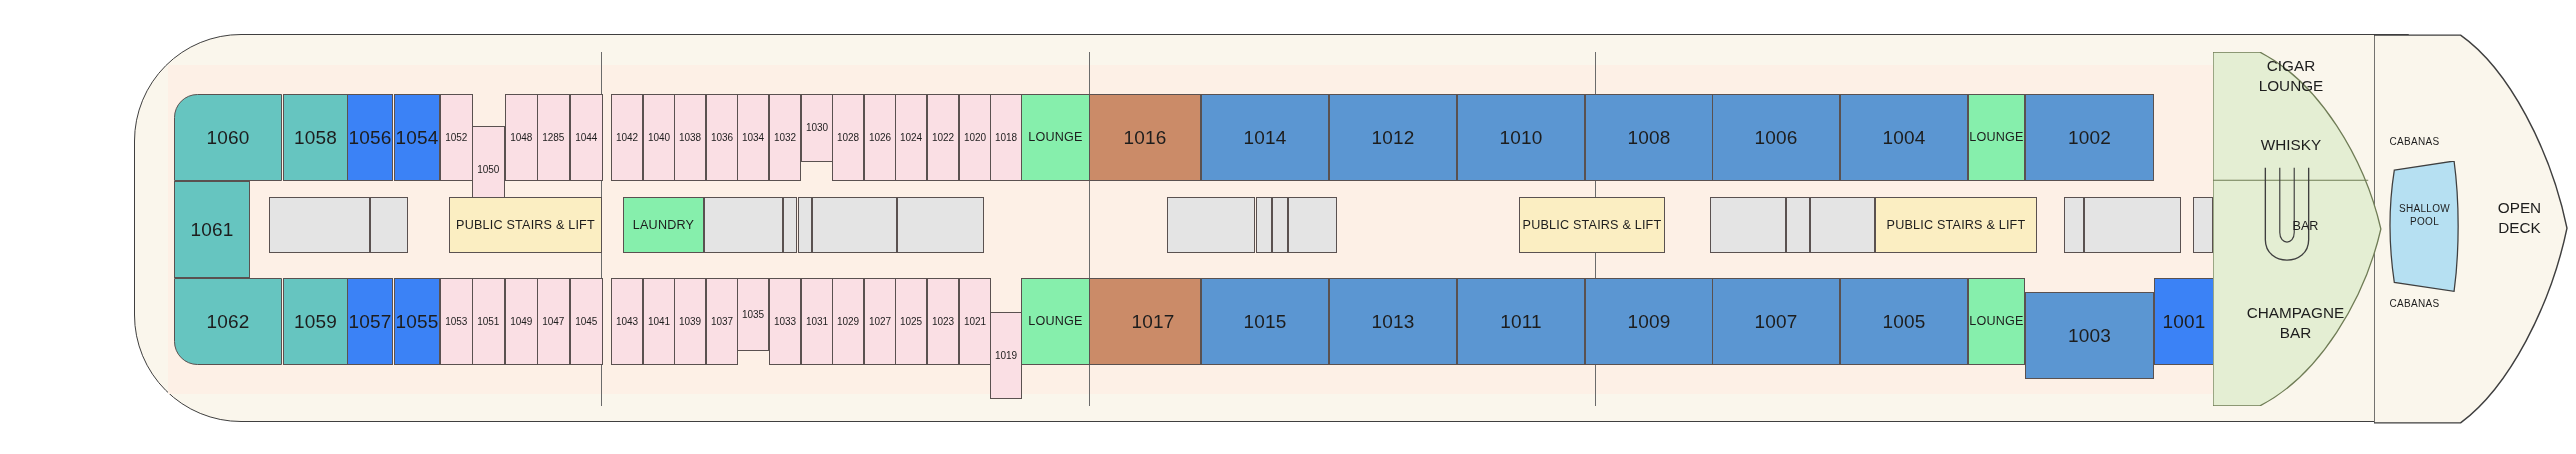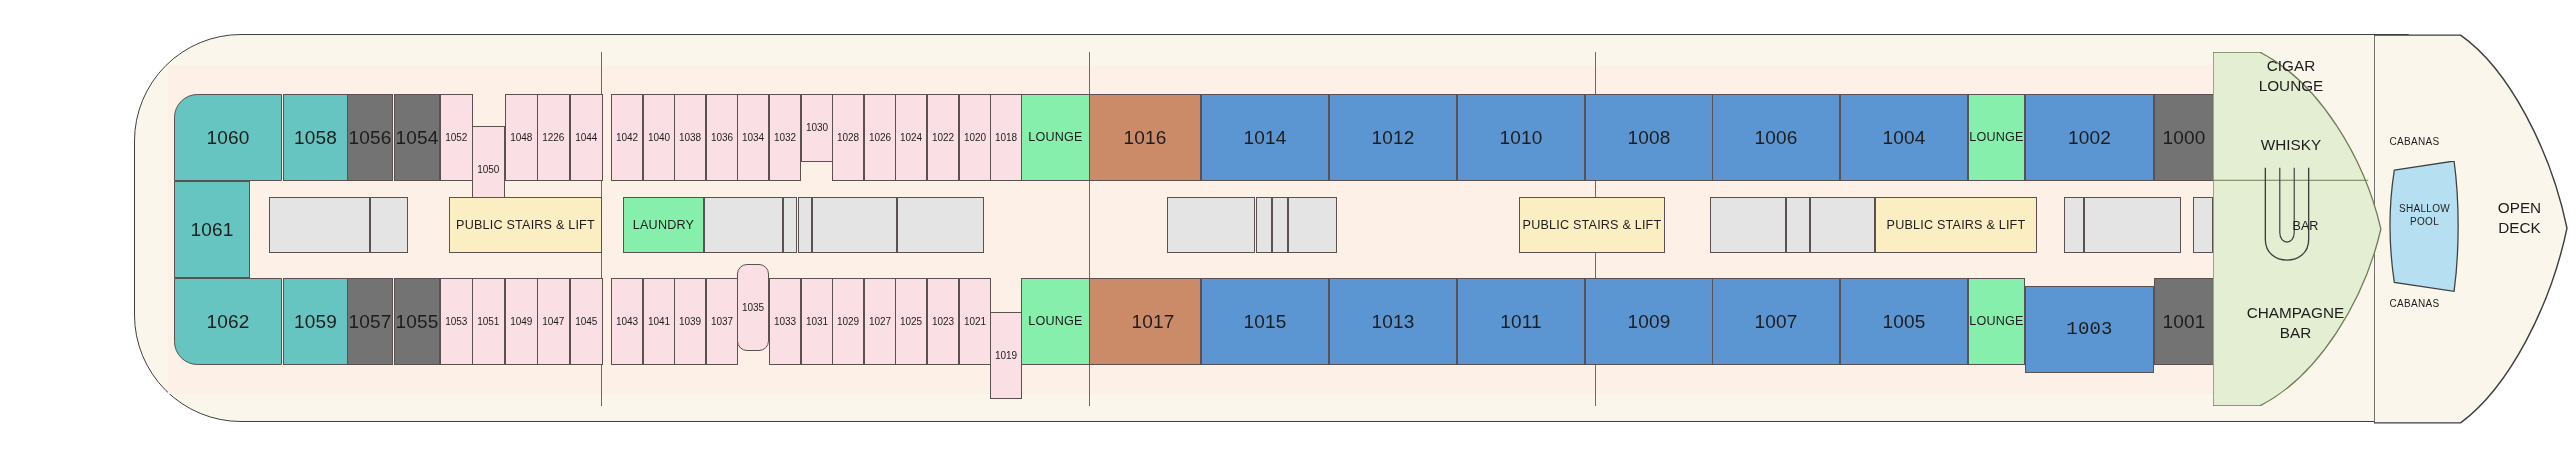--- a/index.html
+++ b/index.html
@@ -33,21 +33,21 @@
     border:1.4px solid #5a5150;
     display:flex;align-items:center;justify-content:center;
     font-size:19px;color:#1d1d1d;letter-spacing:0.2px;
     text-align:center;line-height:1.12;
     overflow:hidden;
   }
   .cell.small{font-size:10px;letter-spacing:0;}
   .cell.lbl{font-size:12.6px;}
 
   .c-teal{background:#66c5c0;}
-  .c-purple{background:#737373;}
+  .c-purple{background:#3b82f6;}
   .c-pink{background:#fadfe4;}
   .c-blue{background:#5b96d2;}
   .c-orange{background:#cb8b68;}
   .c-green{background:#86efac;}
   .c-yellow{background:#fbeec2;}
   .c-grey{background:#e4e4e4;}
 
   .plain{
     position:absolute;box-sizing:border-box;
     display:flex;align-items:center;justify-content:center;
@@ -82,21 +82,21 @@
   <div class="cell c-teal" style="left:174px;top:94px;width:108px;height:87px;border-radius:23.5px 0 0 0;">1060</div>
   <div class="cell c-teal" style="left:283px;top:94px;width:65px;height:87px;">1058</div>
 
   <div class="cell c-purple" style="left:347px;top:94px;width:46px;height:87px;">1056</div>
   <div class="cell c-purple" style="left:394px;top:94px;width:46px;height:87px;">1054</div>
 
   <div id="port-pinkA">
       <div class="cell c-pink small" style="left: 440px; top: 94px; width: 32.5px; height: 87px;">1052</div>
       <div class="cell c-pink small" style="left: 472px; top: 94px; width: 32.5px; height: 87px; margin-top: 32px;">1050</div>
       <div class="cell c-pink small" style="left: 505px; top: 94px; width: 32.5px; height: 87px;">1048</div>
-      <div class="cell c-pink small" style="left: 537px; top: 94px; width: 32.5px; height: 87px;">1226</div>
+      <div class="cell c-pink small" style="left: 537px; top: 94px; width: 32.5px; height: 87px;">1285</div>
       <div class="cell c-pink small" style="left: 570px; top: 94px; width: 32.5px; height: 87px;">1044</div>
     </div>
   <div id="port-pinkB">
       <div class="cell c-pink small" style="left: 611px; top: 94px; width: 32px; height: 87px;">1042</div>
       <div class="cell c-pink small" style="left: 643px; top: 94px; width: 32px; height: 87px;">1040</div>
       <div class="cell c-pink small" style="left: 674px; top: 94px; width: 32px; height: 87px;">1038</div>
       <div class="cell c-pink small" style="left: 706px; top: 94px; width: 32px; height: 87px;">1036</div>
       <div class="cell c-pink small" style="left: 737px; top: 94px; width: 32px; height: 87px;">1034</div>
       <div class="cell c-pink small" style="left: 769px; top: 94px; width: 32px; height: 87px;">1032</div>
       <div class="cell c-pink small" style="left: 801px; top: 94px; width: 32px; height: 68px;">1030</div>
@@ -116,41 +116,40 @@
       <div class="cell c-blue" style="left: 1201px; top: 94px; width: 128px; height: 87px;">1014</div>
       <div class="cell c-blue" style="left: 1329px; top: 94px; width: 128px; height: 87px;">1012</div>
       <div class="cell c-blue" style="left: 1457px; top: 94px; width: 128px; height: 87px;">1010</div>
       <div class="cell c-blue" style="left: 1585px; top: 94px; width: 128px; height: 87px;">1008</div>
       <div class="cell c-blue" style="left: 1712px; top: 94px; width: 128px; height: 87px;">1006</div>
       <div class="cell c-blue" style="left: 1840px; top: 94px; width: 128px; height: 87px;">1004</div>
     </div>
 
   <div class="cell c-green lbl" style="left:1968px;top:94px;width:57px;height:87px;">LOUNGE</div>
   <div class="cell c-blue" style="left:2025px;top:94px;width:129px;height:87px;">1002</div>
-  <div class="cell c-purple" style="left:2154px;top:94px;width:60px;height:87px;">1000</div>
 
   <div class="cell c-teal" style="left:174px;top:278px;width:108px;height:87px;border-radius:0 0 0 23.5px;">1062</div>
   <div class="cell c-teal" style="left:283px;top:278px;width:65px;height:87px;">1059</div>
 
   <div class="cell c-purple" style="left:347px;top:278px;width:46px;height:87px;">1057</div>
   <div class="cell c-purple" style="left:394px;top:278px;width:46px;height:87px;">1055</div>
 
   <div id="stbd-pinkA">
       <div class="cell c-pink small" style="left: 440px; top: 278px; width: 32.5px; height: 87px;">1053</div>
       <div class="cell c-pink small" style="left: 472px; top: 278px; width: 32.5px; height: 87px;">1051</div>
       <div class="cell c-pink small" style="left: 505px; top: 278px; width: 32.5px; height: 87px;">1049</div>
       <div class="cell c-pink small" style="left: 537px; top: 278px; width: 32.5px; height: 87px;">1047</div>
       <div class="cell c-pink small" style="left: 570px; top: 278px; width: 32.5px; height: 87px;">1045</div>
     </div>
   <div id="stbd-pinkB">
       <div class="cell c-pink small" style="left: 611px; top: 278px; width: 32px; height: 87px;">1043</div>
       <div class="cell c-pink small" style="left: 643px; top: 278px; width: 32px; height: 87px;">1041</div>
       <div class="cell c-pink small" style="left: 674px; top: 278px; width: 32px; height: 87px;">1039</div>
       <div class="cell c-pink small" style="left: 706px; top: 278px; width: 32px; height: 87px;">1037</div>
-      <div class="cell c-pink small" style="left: 737px; top: 264px; width: 32px; height: 87px; border-radius: 10px;">1035</div>
+      <div class="cell c-pink small" style="left: 737px; top: 278px; width: 32px; height: 73px;">1035</div>
       <div class="cell c-pink small" style="left: 769px; top: 278px; width: 32px; height: 87px;">1033</div>
       <div class="cell c-pink small" style="left: 801px; top: 278px; width: 32px; height: 87px;">1031</div>
       <div class="cell c-pink small" style="left: 832px; top: 278px; width: 32px; height: 87px;">1029</div>
       <div class="cell c-pink small" style="left: 864px; top: 278px; width: 32px; height: 87px;">1027</div>
       <div class="cell c-pink small" style="left: 895px; top: 278px; width: 32px; height: 87px;">1025</div>
       <div class="cell c-pink small" style="left: 927px; top: 278px; width: 32px; height: 87px;">1023</div>
       <div class="cell c-pink small" style="left: 959px; top: 278px; width: 32px; height: 87px;">1021</div>
       <div class="cell c-pink small" style="left: 990px; top: 278px; width: 32px; height: 87px; margin-top: 34px;">1019</div>
     </div>
 
@@ -161,21 +160,21 @@
   <div id="stbd-blue">
       <div class="cell c-blue" style="left: 1201px; top: 278px; width: 128px; height: 87px;">1015</div>
       <div class="cell c-blue" style="left: 1329px; top: 278px; width: 128px; height: 87px;">1013</div>
       <div class="cell c-blue" style="left: 1457px; top: 278px; width: 128px; height: 87px;">1011</div>
       <div class="cell c-blue" style="left: 1585px; top: 278px; width: 128px; height: 87px;">1009</div>
       <div class="cell c-blue" style="left: 1712px; top: 278px; width: 128px; height: 87px;">1007</div>
       <div class="cell c-blue" style="left: 1840px; top: 278px; width: 128px; height: 87px;">1005</div>
     </div>
 
   <div class="cell c-green lbl" style="left:1968px;top:278px;width:57px;height:87px;">LOUNGE</div>
-  <div class="cell c-blue" style="left:2025px;top:286px;width:129px;height:87px;font-family:Liberation Mono, monospace;">1003</div>
+  <div class="cell c-blue" style="left:2025px;top:292px;width:129px;height:87px;">1003</div>
   <div class="cell c-purple" style="left:2154px;top:278px;width:60px;height:87px;">1001</div>
 
   <div class="cell c-teal" style="left:174px;top:181px;width:76px;height:97px;">1061</div>
 
   <div class="cell c-grey" style="left:269px;top:197px;width:101px;height:56px;"></div>
   <div class="cell c-grey" style="left:370px;top:197px;width:38px;height:56px;"></div>
 
   <div class="cell c-yellow lbl" style="left:449px;top:197px;width:153px;height:56px;">PUBLIC STAIRS &amp; LIFT</div>
 
   <div class="cell c-green lbl" style="left:623px;top:197px;width:81px;height:56px;">LAUNDRY</div>

